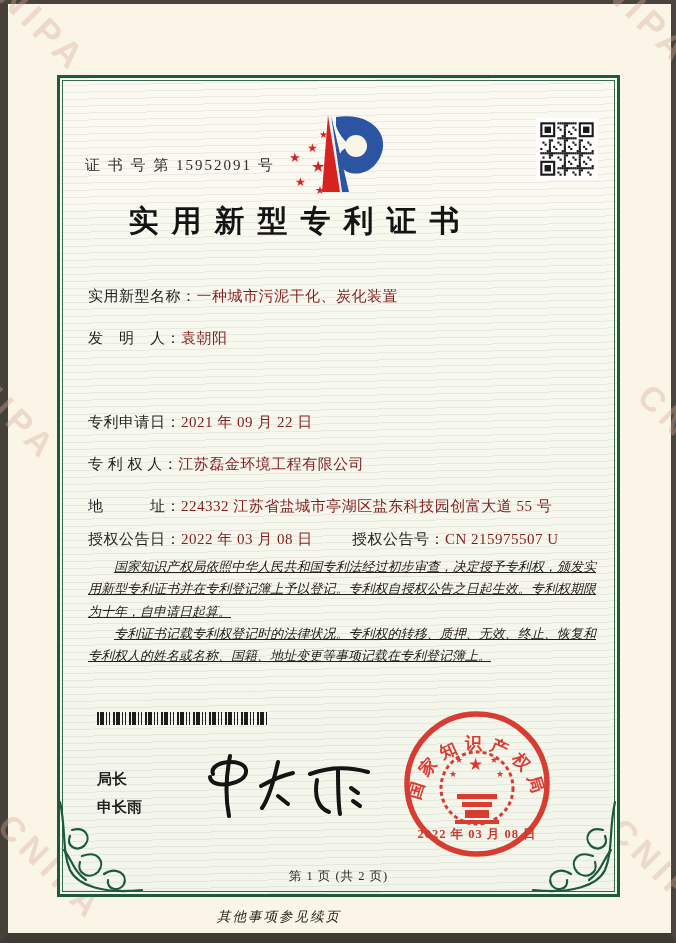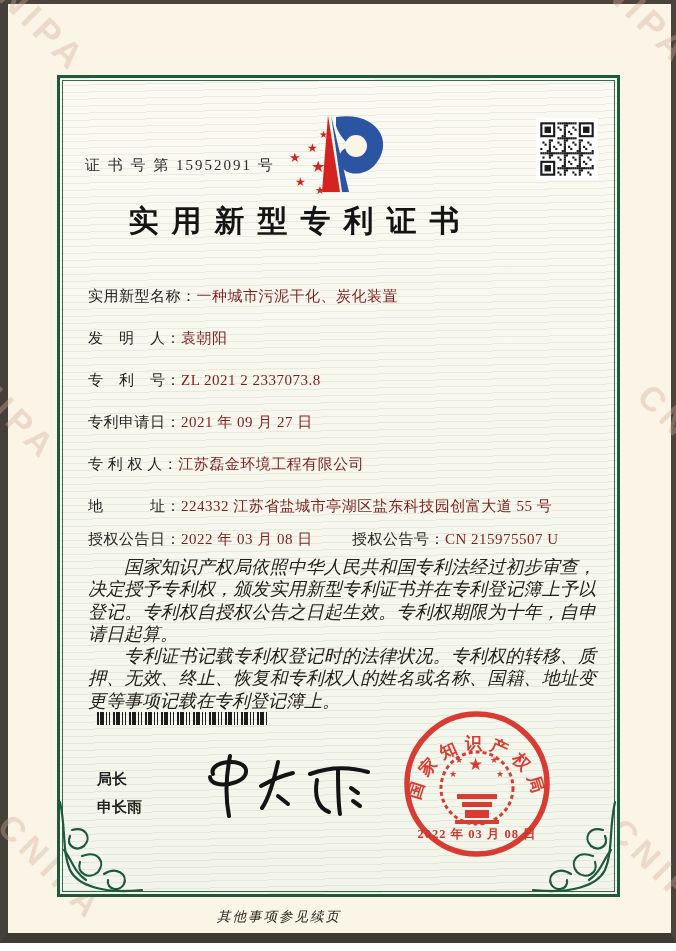--- a/index.html
+++ b/index.html
@@ -25,22 +25,22 @@
   .logo{position:absolute;left:281px;top:110px;width:114px;height:88px;}
   .qr{position:absolute;left:536px;top:118px;width:62px;height:62px;}
   .title{position:absolute;left:57px;top:201px;width:474px;text-align:center;
          font-size:30px;font-weight:bold;color:#141414;letter-spacing:13px;text-indent:13px;}
   
   .row{position:absolute;left:88px;width:512px;font-size:15px;color:#1f1f1f;letter-spacing:.5px;}
   .row .lbl{color:#1f1f1f;}
   .row .val{color:#7f1d1d;}
   .pair2{position:absolute;left:264px;top:0;}
   
-  .paras{position:absolute;left:88px;top:556px;width:508px;font-size:18px;line-height:22.3px;
-         color:#24201c;font-style:italic;text-align:justify;}
+  .paras{position:absolute;left:88px;top:556px;width:508px;font-size:13px;line-height:22.3px;
+         color:#24201c;font-style:italic;text-align:justify;text-decoration:underline;}
   .paras p{margin:0;text-indent:2em;}
   
   .barcode{position:absolute;left:97px;top:712px;width:172px;height:13px;
     background:repeating-linear-gradient(90deg,#1c1c1c 0 2px,rgba(0,0,0,0) 2px 3px,
       #1c1c1c 3px 7px,rgba(0,0,0,0) 7px 9px,#1c1c1c 9px 10px,rgba(0,0,0,0) 10px 12px,
       #1c1c1c 12px 13px,rgba(0,0,0,0) 13px 16px);}
   
   .signer-title{position:absolute;left:97px;top:770px;font-size:15px;font-weight:bold;color:#222;}
   .signer-name{position:absolute;left:97px;top:798px;font-size:15px;font-weight:bold;color:#222;}
   .signature{position:absolute;left:198px;top:744px;width:180px;height:80px;}
@@ -268,25 +268,22 @@
     </svg>
 
   <div class="title">实用新型专利证书</div>
 
   <div class="row" style="top:287px">
     <span class="lbl">实用新型名称：</span><span class="val">一种城市污泥干化、炭化装置</span>
   </div>
   <div class="row" style="top:329px">
     <span class="lbl">发　明　人：</span><span class="val">袁朝阳</span>
   </div>
-  <div class="row" style="top:371px">
-    <span class="lbl">专　利　号：</span><span class="val">ZL 2021 2 2337073.8</span>
-  </div>
   <div class="row" style="top:413px">
-    <span class="lbl">专利申请日：</span><span class="val">2021 年 09 月 27 日</span>
+    <span class="lbl">专利申请日：</span><span class="val">2021 年 09 月 22 日</span>
   </div>
   <div class="row" style="top:455px">
     <span class="lbl">专 利 权 人：</span><span class="val">江苏磊金环境工程有限公司</span>
   </div>
   <div class="row" style="top:497px">
     <span class="lbl">地　　　址：</span><span class="val">224332 江苏省盐城市亭湖区盐东科技园创富大道 55 号</span>
   </div>
   <div class="row" style="top:530px">
     <span class="lbl">授权公告日：</span><span class="val">2022 年 03 月 08 日</span>
     <span class="pair2">
@@ -353,14 +350,15 @@
   <svg class="flourish" style="left:528px;top:800px;width:95px;height:97px;transform:scaleX(-1)" viewBox="0 0 95 97">
     <g fill="none" stroke="#1d5a3c" stroke-width="2.2" stroke-linecap="round">
       <path d="M8,2 C14,28 10,52 18,70 C26,86 52,94 90,90"></path>
       <path d="M20,30 C34,26 40,38 32,46 C24,52 14,46 18,36"></path>
       <path d="M30,56 C46,50 54,62 46,72 C38,80 24,74 28,62"></path>
       <path d="M52,74 C64,66 76,74 72,84 C68,92 54,90 56,80"></path>
       <path d="M12,50 C20,60 22,72 34,80"></path>
     </g>
   </svg>
 
+  <div class="page-info">第 1 页 (共 2 页)</div>
   <div class="cont-note">其他事项参见续页</div>
 </div>
 
 </body></html>

